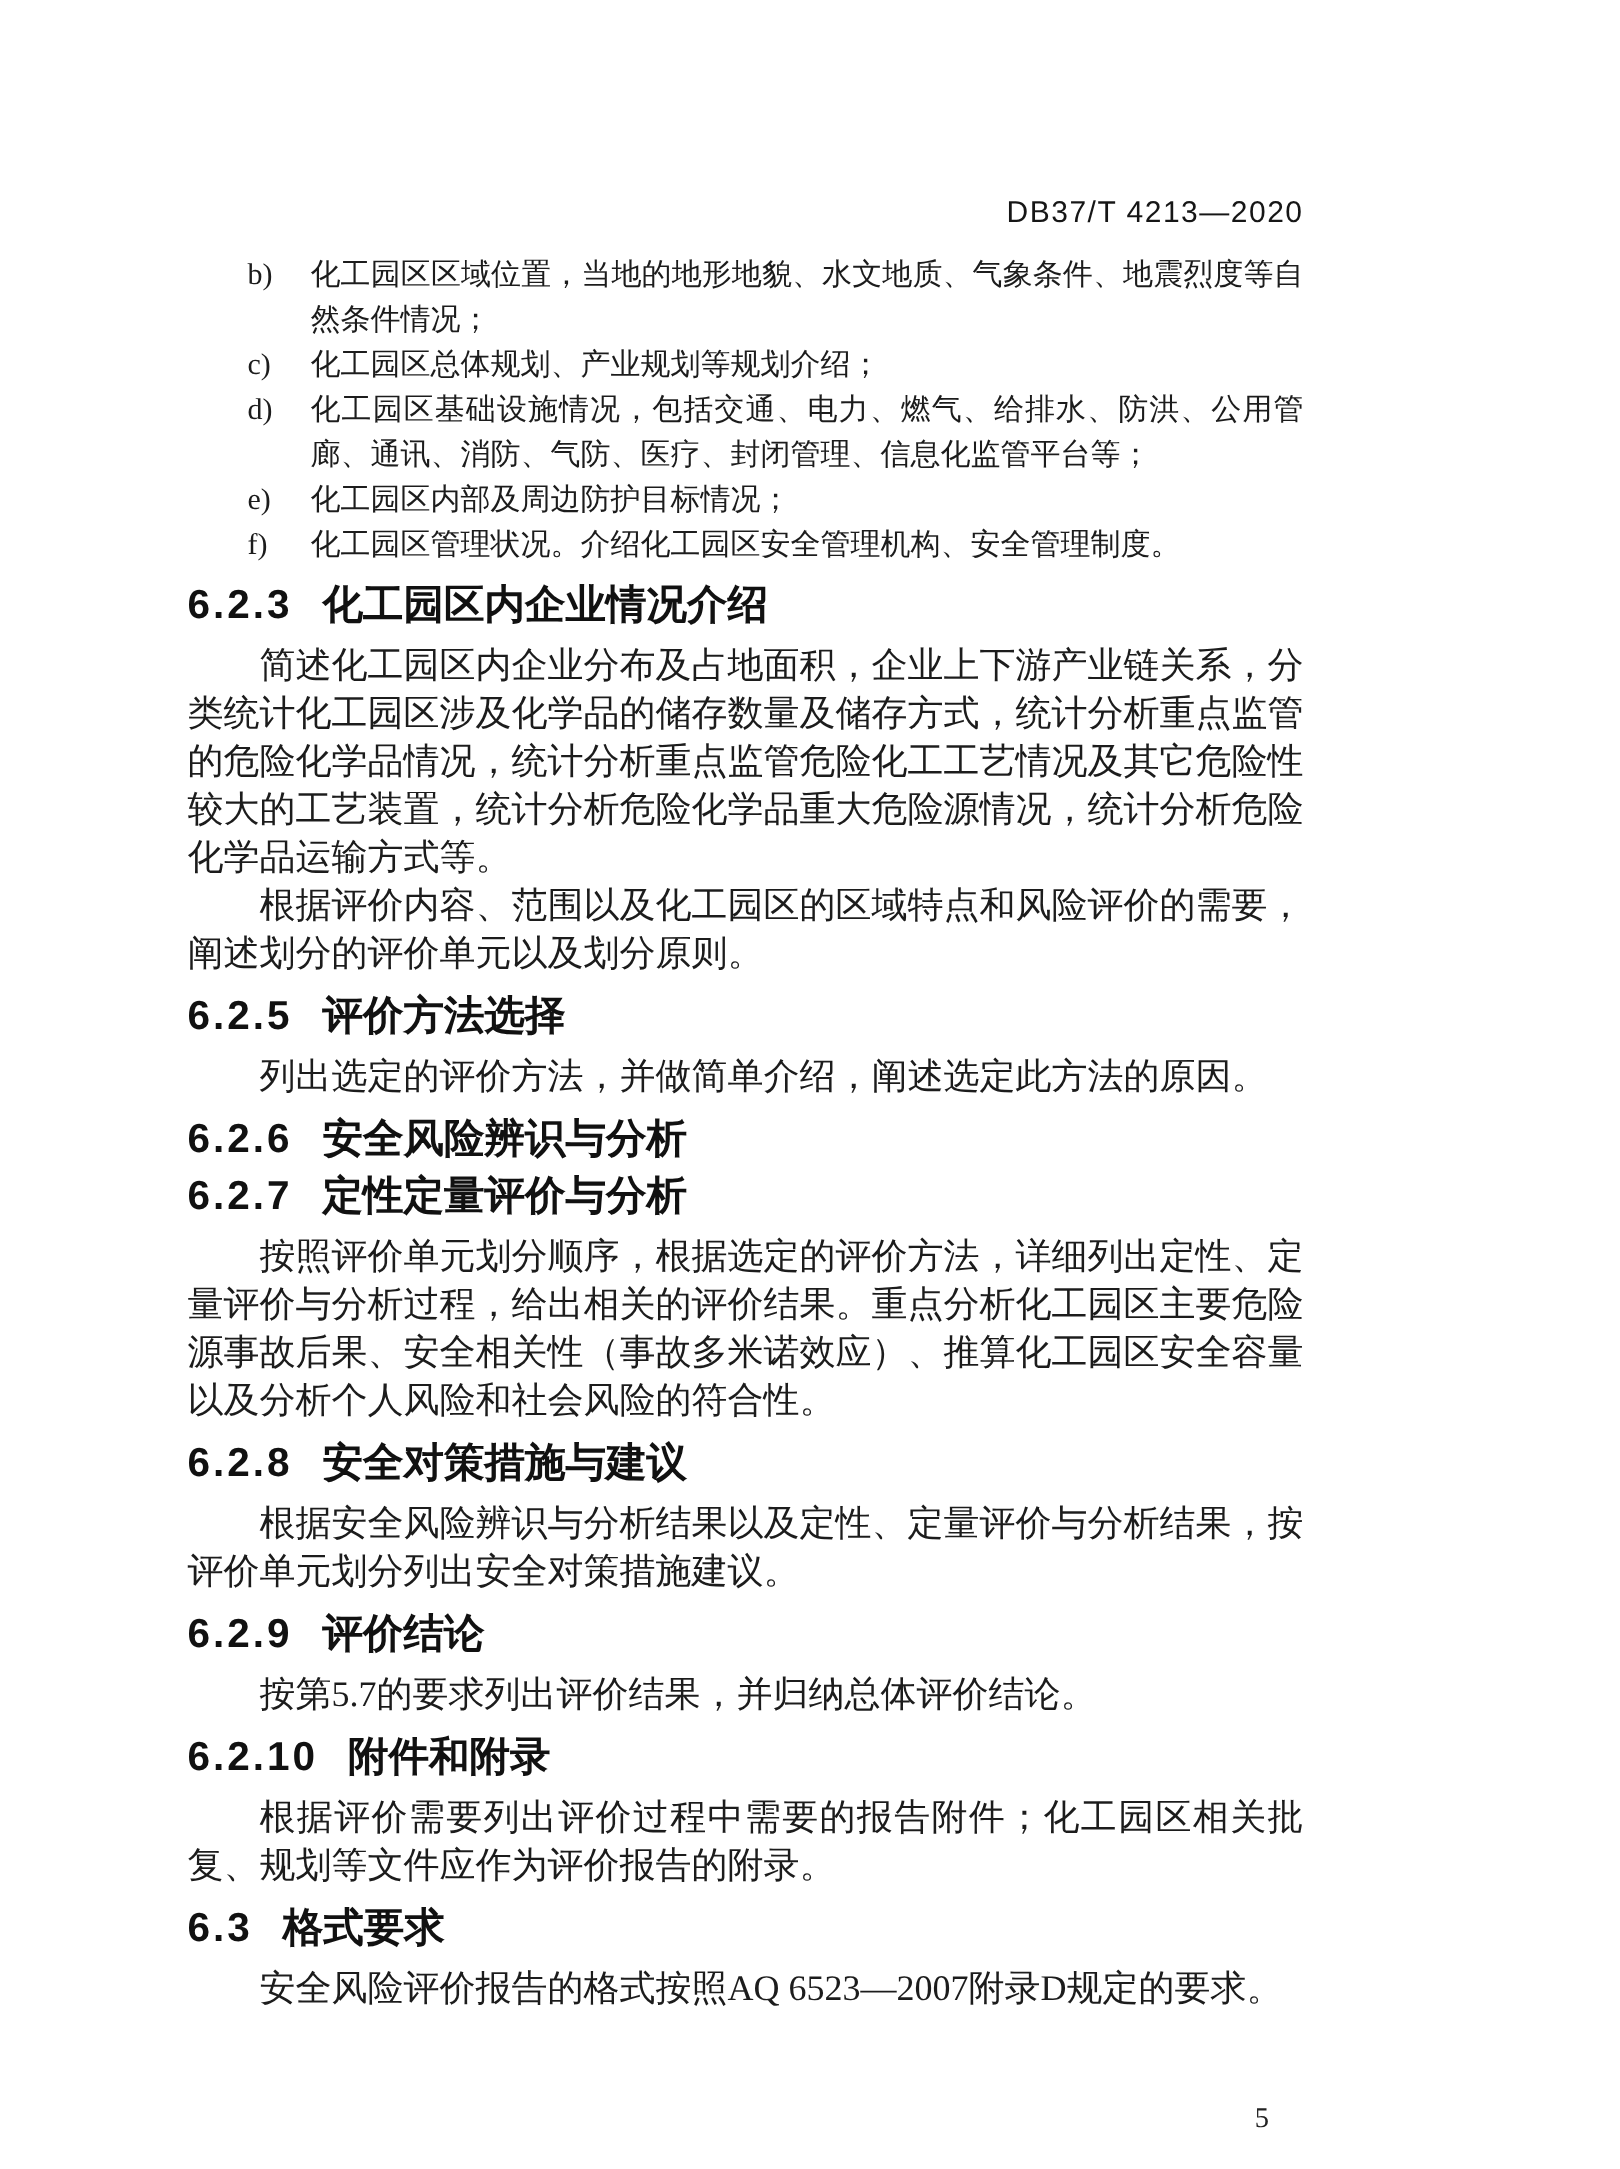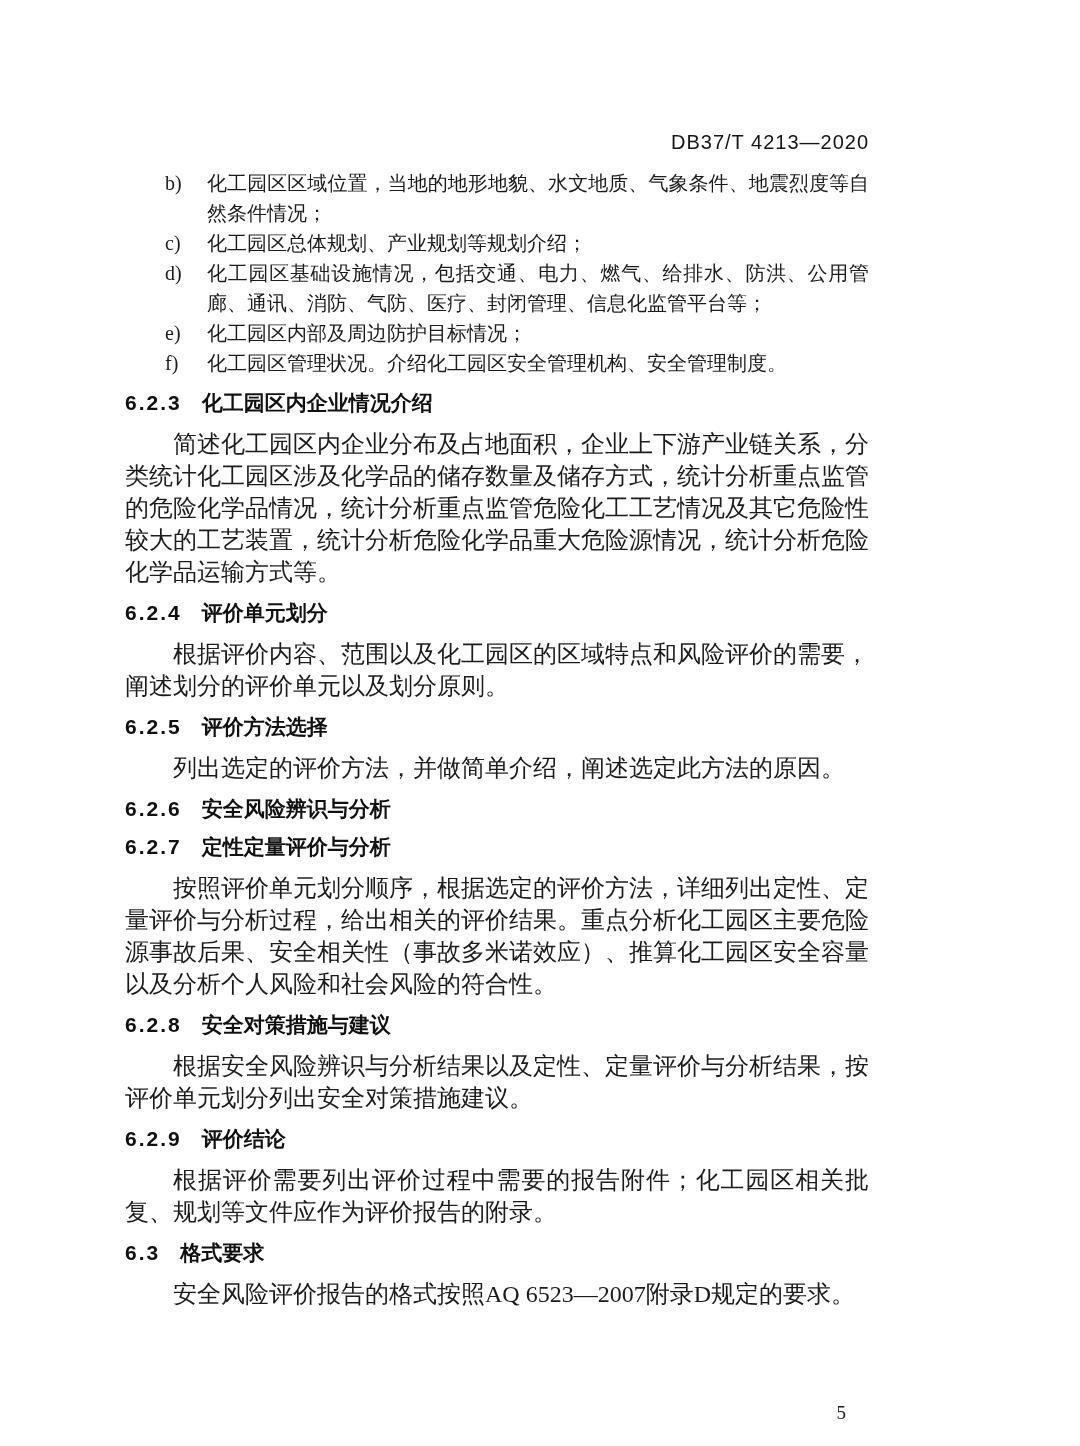--- a/index.html
+++ b/index.html
@@ -47,21 +47,21 @@
     font-family: "Liberation Serif", "DejaVu Serif", serif;
   }
   .clause-list .item-text {
     flex: 1;
     text-align: justify;
   }
   .section-heading {
     margin: 12px 0 12px 0;
     font-family: "Liberation Sans", "DejaVu Sans", sans-serif;
     font-weight: bold;
-    font-size: 21px;
+    font-size: 27px;
     line-height: 26px;
     color: #111111;
     display: flex;
   }
   .section-heading .sec-num {
     letter-spacing: 2px;
     margin-right: 20px;
     white-space: nowrap;
   }
   .section-body p {
@@ -113,24 +113,20 @@
     <h3 class="section-heading">
       <span class="sec-num">6.2.3</span>
       <span class="sec-title">化工园区内企业情况介绍</span>
     </h3>
     <div class="section-body">
       <p>简述化工园区内企业分布及占地面积，企业上下游产业链关系，分类统计化工园区涉及化学品的储存数量及储存方式，统计分析重点监管的危险化学品情况，统计分析重点监管危险化工工艺情况及其它危险性较大的工艺装置，统计分析危险化学品重大危险源情况，统计分析危险化学品运输方式等。</p>
     </div>
   </div>
 
   <div class="section">
-    <h3 class="section-heading">
-      <span class="sec-num">6.2.4</span>
-      <span class="sec-title">评价单元划分</span>
-    </h3>
     <div class="section-body">
       <p>根据评价内容、范围以及化工园区的区域特点和风险评价的需要，阐述划分的评价单元以及划分原则。</p>
     </div>
   </div>
 
   <div class="section">
     <h3 class="section-heading">
       <span class="sec-num">6.2.5</span>
       <span class="sec-title">评价方法选择</span>
     </h3>
@@ -164,23 +160,30 @@
     <div class="section-body">
       <p>根据安全风险辨识与分析结果以及定性、定量评价与分析结果，按评价单元划分列出安全对策措施建议。</p>
     </div>
   </div>
 
   <div class="section">
     <h3 class="section-heading">
       <span class="sec-num">6.2.9</span>
       <span class="sec-title">评价结论</span>
     </h3>
+    <div class="section-body">
+      <p>按第5.7的要求列出评价结果，并归纳总体评价结论。</p>
+    </div>
   </div>
 
   <div class="section">
+    <h3 class="section-heading">
+      <span class="sec-num">6.2.10</span>
+      <span class="sec-title">附件和附录</span>
+    </h3>
     <div class="section-body">
       <p>根据评价需要列出评价过程中需要的报告附件；化工园区相关批复、规划等文件应作为评价报告的附录。</p>
     </div>
   </div>
 
   <div class="section">
     <h3 class="section-heading">
       <span class="sec-num">6.3</span>
       <span class="sec-title">格式要求</span>
     </h3>

